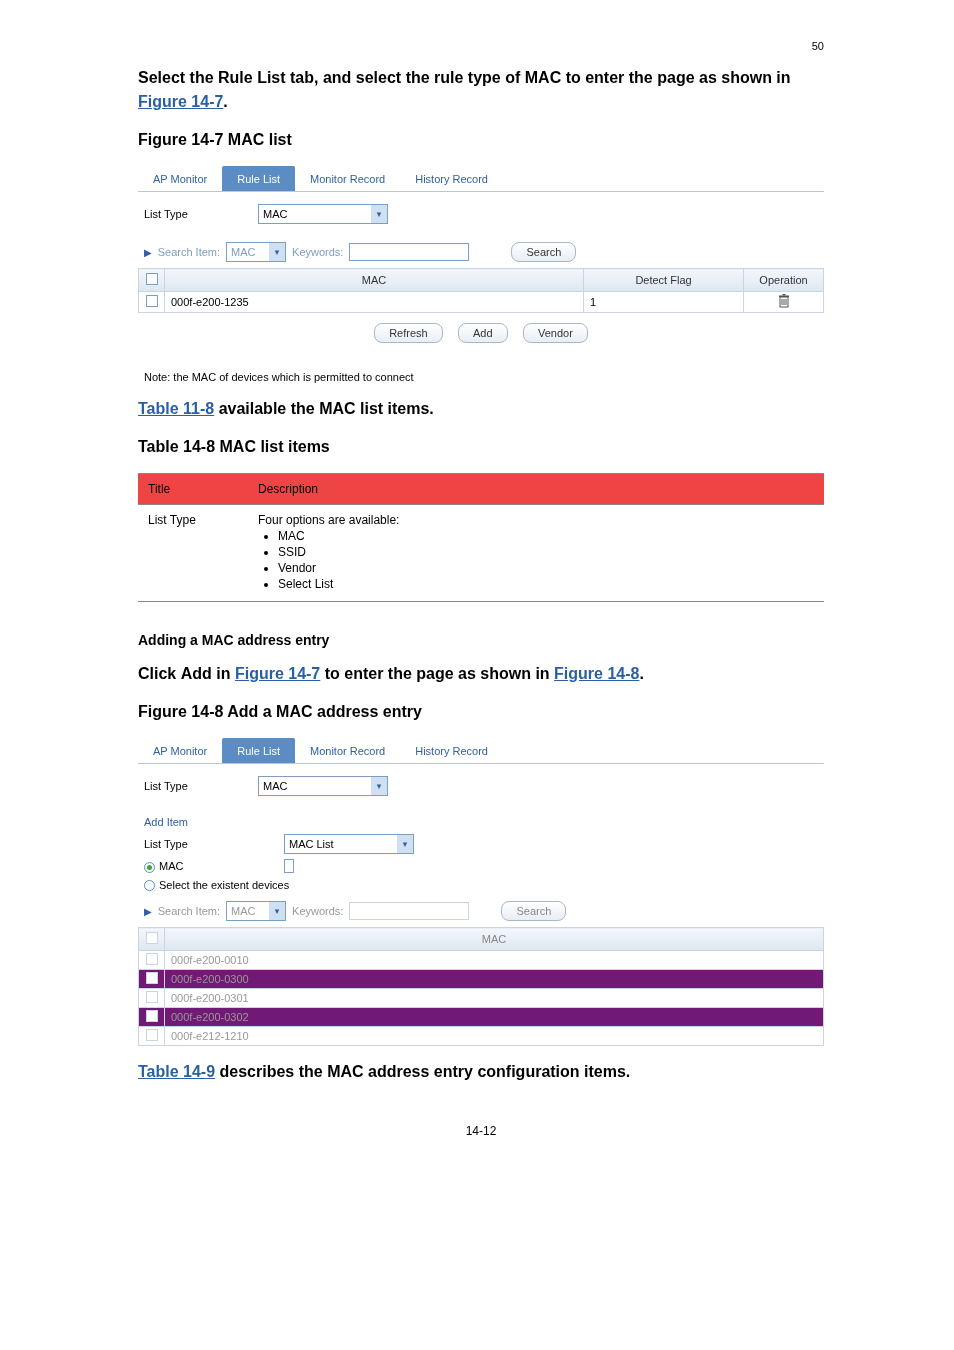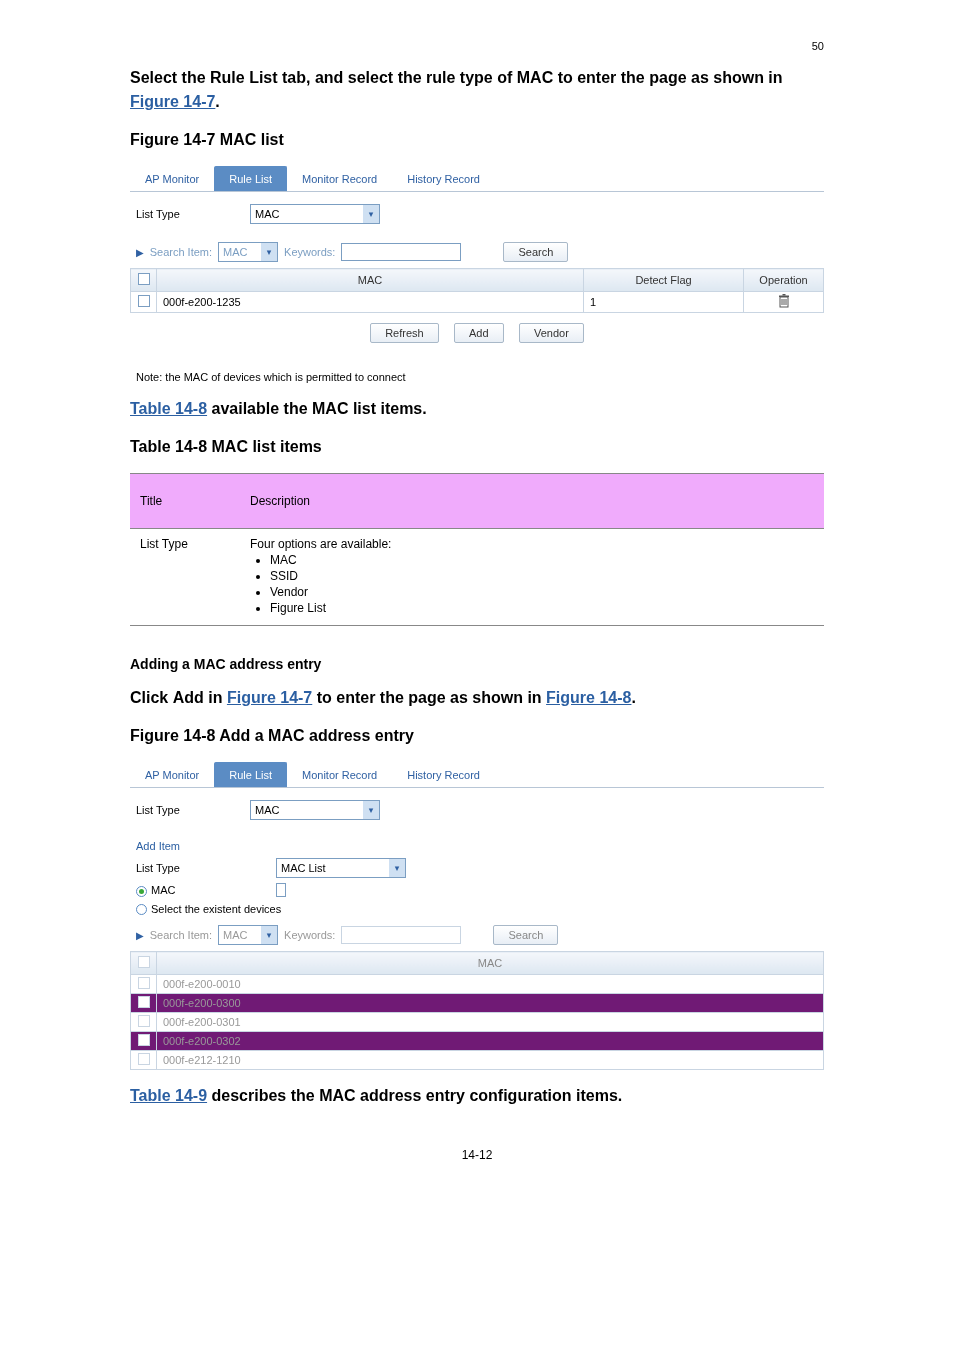--- a/index.html
+++ b/index.html
@@ -1,49 +1,49 @@
 <!DOCTYPE html>
 <html><head>
 <meta charset="utf-8">
 <style>
   * { box-sizing: border-box; margin: 0; padding: 0; }
   html, body { width: 954px; font-family: Arial, Helvetica, sans-serif; font-size: 12px; color: #000; background: #fff; }
-  .page { padding: 0 130px 40px 130px; }
+  .page { padding: 0 130px 40px 130px; margin-left: 8px; }
   .rtl-line { text-align: right; font-size: 11px; margin-top: 40px; }
   .para { font-size: 16px; margin: 14px 0; line-height: 1.5; font-weight: bold; }
   .link { color: #2b5fa2; text-decoration: underline; }
   .h2 { font-size: 14px; font-weight: bold; margin: 30px 0 14px 0; }
   
   .shot { background: #fff; margin: 6px 0; border-left: none; }
   .tabs { display: flex; border-bottom: 1px solid #b8c6d6; font-size: 11px; }
   .tab { padding: 6px 14px; color: #3061a3; cursor: pointer; border: 1px solid transparent; border-bottom: none; }
   .tab.active { background: #5b8cc4; color: #fff; border-color: #5b8cc4; border-radius: 2px 2px 0 0; }
   .form-row { display: flex; align-items: center; gap: 10px; padding: 12px 6px; font-size: 11px; }
   .form-row .lbl { width: 104px; }
   .select { border: 1px solid #7b9ec2; height: 20px; padding: 0 18px 0 4px; position: relative; display: inline-flex; align-items: center; min-width: 60px; background: #fff; }
   .select .caret { position: absolute; right: 0; top: 0; width: 16px; height: 100%; background: #cfe0f2; display: flex; align-items: center; justify-content: center; color: #3061a3; font-size: 9px; }
   .search-line { display: flex; align-items: center; gap: 6px; padding: 6px; font-size: 11px; color: #7b9ec2; }
   .tri { color: #3061a3; font-size: 10px; }
   .txtin { border: 1px solid #7b9ec2; height: 18px; width: 120px; padding: 0 4px; background: #fff; }
   .txtin.wide { width: 140px; }
-  .btn { display: inline-flex; align-items: center; justify-content: center; padding: 2px 14px; height: 20px; border: 1px solid #a8b8c8; background: linear-gradient(#fff, #e8eef5); color: #333; font-size: 11px; border-radius: 2px; cursor: pointer; }
+  .btn { display: inline-flex; align-items: center; justify-content: center; padding: 2px 14px; height: 20px; border: 1px solid #a8b8c8; background: linear-gradient(#fff, #e8eef5); color: #333; font-size: 11px; border-radius: 8px; cursor: pointer; }
   .btn.hollow { color: #888; }
   table.gtbl { width: 100%; border-collapse: collapse; font-size: 11px; }
   table.gtbl th { background: linear-gradient(#f4f7fb, #dde7f1); border: 1px solid #c9d5e2; padding: 4px 6px; font-weight: normal; color: #333; text-align: center; }
   table.gtbl td { border: 1px solid #c9d5e2; padding: 2px 6px; background: #fff; }
   table.gtbl tr.alt td { background: #701a75; }
   .chk { width: 12px; height: 12px; border: 1px solid #7b9ec2; display: inline-block; background: #fff; }
   .btnrow { text-align: center; padding: 10px 0; }
   .btnrow .btn { margin: 0 6px; }
   .note { font-size: 11px; margin: 18px 0 0 6px; }
   .trash { width: 12px; height: 14px; display: inline-block; }
   .trash svg { width: 100%; height: 100%; }
   
   table.desc { width: 100%; border-collapse: collapse; font-size: 12px; margin-top: 4px; }
-  table.desc th { background: #f0abfc; border-top: 1px solid #888; border-bottom: 1px solid #888; padding: 20px 10px; text-align: left; font-weight: normal; }
+  table.desc th { background: #ef4444; border-top: 1px solid #888; border-bottom: 1px solid #888; padding: 8px 10px; text-align: left; font-weight: normal; }
   table.desc td { border-bottom: 1px solid #888; padding: 8px 10px; vertical-align: top; }
   table.desc ul { padding-left: 20px; }
   table.desc li { margin: 2px 0; list-style: disc; }
   .radio { width: 11px; height: 11px; border: 1px solid #5b8cc4; border-radius: 50%; display: inline-flex; align-items: center; justify-content: center; margin-right: 4px; vertical-align: middle; }
   .radio.sel::after { content: ""; width: 5px; height: 5px; background: #38a838; border-radius: 50%; display: block; }
   .addhead { color: #2b5fa2; font-size: 11px; padding: 8px 6px 2px 6px; }
   .grid2 { display: grid; grid-template-columns: 140px auto; row-gap: 6px; align-items: center; padding: 4px 6px; font-size: 11px; }
   .grid2 .l { }
   .disabled { color: #999; }
   .search-line.disabled .txtin { border-color: #c9d5e2; }
@@ -120,40 +120,40 @@
       </table>
     <div class="btnrow">
       <span class="btn">Refresh</span>
       <span class="btn">Add</span>
       <span class="btn">Vendor</span>
     </div>
     <div class="note">Note: the MAC of devices which is permitted to connect</div>
   </div>
 
   <p class="para">
-    <span class="link">Table 14-8</span><span> available the MAC list items.</span>
+    <span class="link">Table 11-8</span><span> available the MAC list items.</span>
   </p>
 
   <p class="para"><b>Table 14-8 MAC list items</b></p>
 
   <table class="desc">
     <tbody>
         <tr>
       <th style="width:110px">Title</th>
       <th>Description</th>
     </tr>
     <tr>
       <td>List Type</td>
       <td>
         <span>Four options are available:</span>
         <ul>
           <li>MAC</li>
           <li>SSID</li>
           <li>Vendor</li>
-          <li>Figure List</li>
+          <li>Select List</li>
         </ul>
       </td>
     </tr>
   </tbody>
     </table>
 
   <div class="h2">Adding a MAC address entry</div>
 
   <p class="para">
     <span>Click </span><b>Add</b><span> in </span><span class="link">Figure 14-7</span><span> to enter the page as shown in </span><span class="link">Figure 14-8</span><span>.</span>

